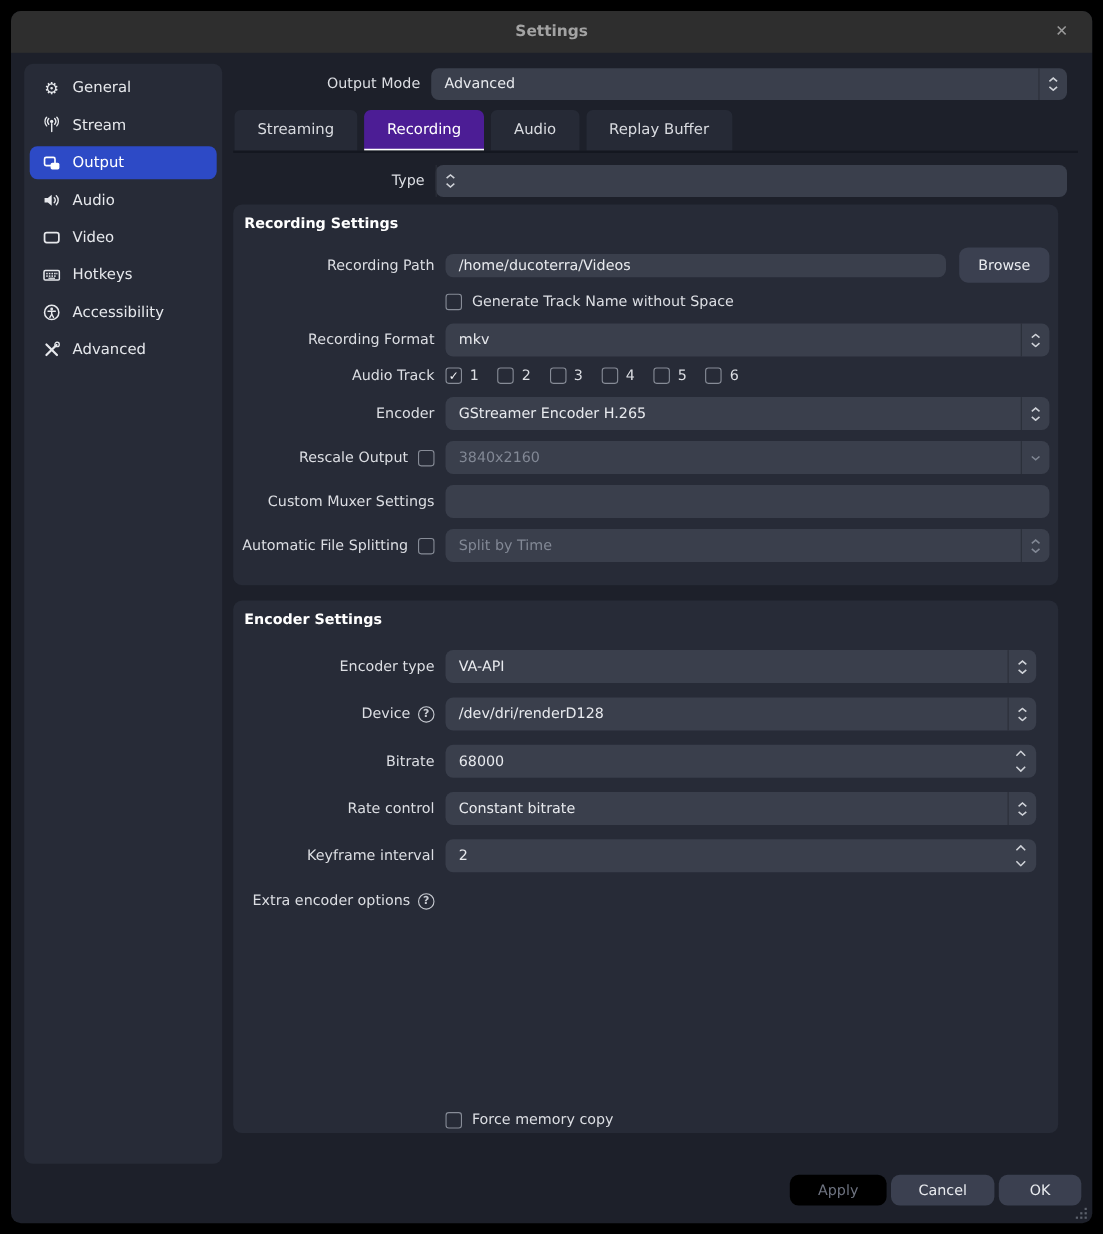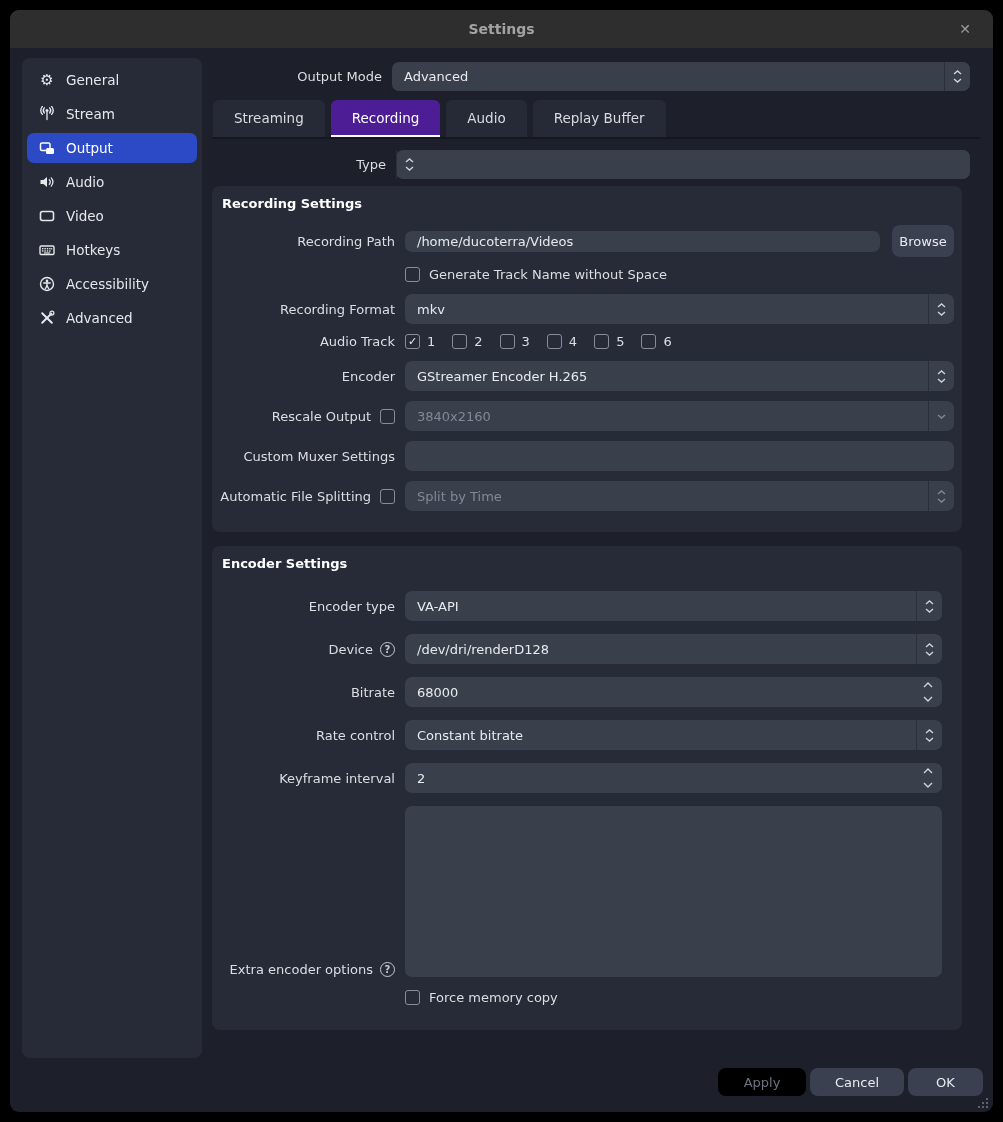--- a/index.html
+++ b/index.html
@@ -49,28 +49,28 @@
   .tabline { position:absolute; left:202px; top:127px; width:768px; height:2px; background:#141720; }
 
   
   .group { position:absolute; left:202px; width:750px; background:#272b37; border-radius:8px; padding:10px 8px 12px 10px; }
   .g-rec { top:176px; height:346px; }
   .g-enc { top:536px; height:484px; padding-right:20px; }
   .g-title { color:#fff; font-weight:bold; font-size:13px; margin-bottom:14px; }
   .g-rec .f-row { margin-bottom:10px; }
   .g-enc .f-row { margin-bottom:13px; }
 
-  .browse { width:62px; margin-left:12px; }
+  .browse { width:82px; margin-left:12px; }
   .audio-tracks { display:flex; align-items:center; gap:17px; }
   .audio-tracks .trk { display:flex; align-items:center; gap:7px; }
   .audio-tracks .n { color:#dcdee3; font-size:13px; }
   .lbl .cbox { margin-left:2px; }
 
   .textarea { background:#3a3f4c; border-radius:7px; height:171px; flex:1; }
-  .ta-row { align-items:flex-end; }
+  .ta-row { align-items:flex-start;flex-direction:column; }
   .ta-row .lbl { margin-top:6px; }
 
   
   .footbtn { position:absolute; height:28px; border-radius:8px; font-size:13px; display:flex; align-items:center; justify-content:center; top:1058px; }
   .apply { left:708px; width:88px; background:#000000; color:#6e7380; }
   .cancel { left:800px; width:94px; background:#3b4050; color:#e9ebef; }
   .ok { left:898px; width:75px; background:#3b4050; color:#e9ebef; }
 
   .grip { position:absolute; right:5px; bottom:4px; width:12px; height:12px; }
   .grip i { position:absolute; width:2px; height:2px; background:#5c616c; }

